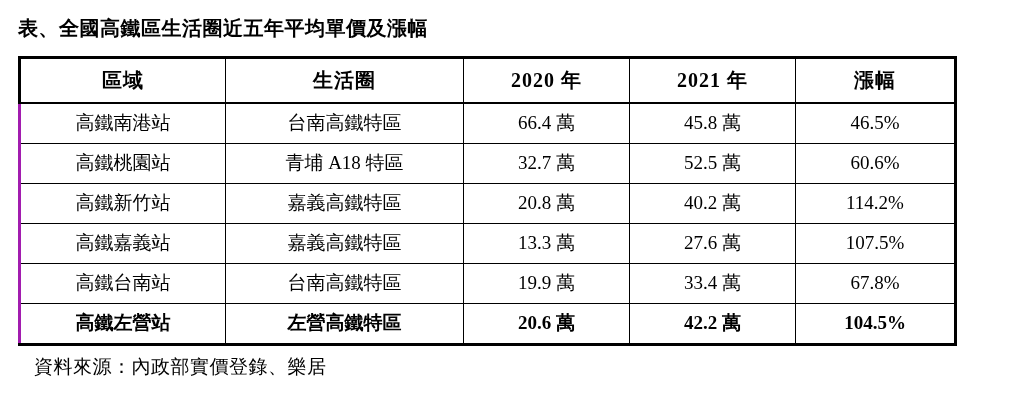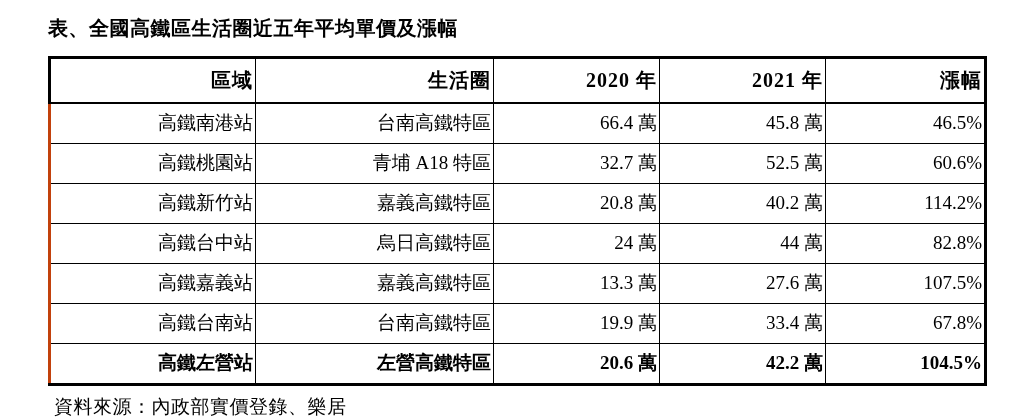--- a/index.html
+++ b/index.html
@@ -12,41 +12,41 @@
     background: #ffffff;
     font-family: "Liberation Serif", "DejaVu Serif", serif;
     color: #000000;
     overflow: hidden;
   }
   .page {
     position: relative;
     width: 1024px;
     height: 420px;
     box-sizing: border-box;
-    padding: 14px 26px 0 46px;
+    padding: 14px 26px 0 16px;
   }
   .title {
     font-size: 20px;
     font-weight: bold;
     letter-spacing: 0.5px;
     line-height: 1.4;
     margin: 0 0 14px 2px;
     white-space: nowrap;
   }
   table.data-table {
     border-collapse: collapse;
     width: 936px;
     table-layout: fixed;
     margin-left: 2px;
     background: #fff;
   }
   table.data-table th,
   table.data-table td {
     border: 1px solid #000000;
-    text-align: right;
+    text-align: center;
     vertical-align: middle;
     font-size: 19px;
     padding: 4px 2px 5px 2px;
     height: 30px;
     white-space: nowrap;
   }
   table.data-table thead th {
     border-top: 3px solid #000000;
     border-bottom: 2px solid #000000;
     font-weight: bold;
@@ -54,37 +54,37 @@
     letter-spacing: 1px;
     height: 34px;
   }
   table.data-table thead th:first-child {
     border-left: 3px solid #000000;
   }
   table.data-table thead th:last-child {
     border-right: 3px solid #000000;
   }
   table.data-table tbody td:first-child {
-    border-left: 3px solid #c2410c;
+    border-left: 3px solid #a21caf;
   }
   table.data-table tbody td:last-child {
     border-right: 3px solid #000000;
   }
   table.data-table tbody tr:last-child td {
     border-bottom: 3px solid #000000;
     font-weight: bold;
   }
   .col-region { width: 206px; }
   .col-zone   { width: 238px; }
   .col-y2020  { width: 166px; }
   .col-y2024  { width: 166px; }
   .col-growth { width: 160px; }
   .source {
     font-size: 19px;
-    margin: 8px 0 0 8px;
+    margin: 8px 0 0 18px;
     letter-spacing: 0.5px;
     white-space: nowrap;
   }
 </style>
 </head>
 <body>
 
 <div class="page">
 
   <h1 class="title">表、全國高鐵區生活圈近五年平均單價及漲幅</h1>
@@ -122,27 +122,20 @@
         <td>60.6%</td>
       </tr>
       <tr>
         <td>高鐵新竹站</td>
         <td>嘉義高鐵特區</td>
         <td>20.8 萬</td>
         <td>40.2 萬</td>
         <td>114.2%</td>
       </tr>
       <tr>
-        <td>高鐵台中站</td>
-        <td>烏日高鐵特區</td>
-        <td>24 萬</td>
-        <td>44 萬</td>
-        <td>82.8%</td>
-      </tr>
-      <tr>
         <td>高鐵嘉義站</td>
         <td>嘉義高鐵特區</td>
         <td>13.3 萬</td>
         <td>27.6 萬</td>
         <td>107.5%</td>
       </tr>
       <tr>
         <td>高鐵台南站</td>
         <td>台南高鐵特區</td>
         <td>19.9 萬</td>

